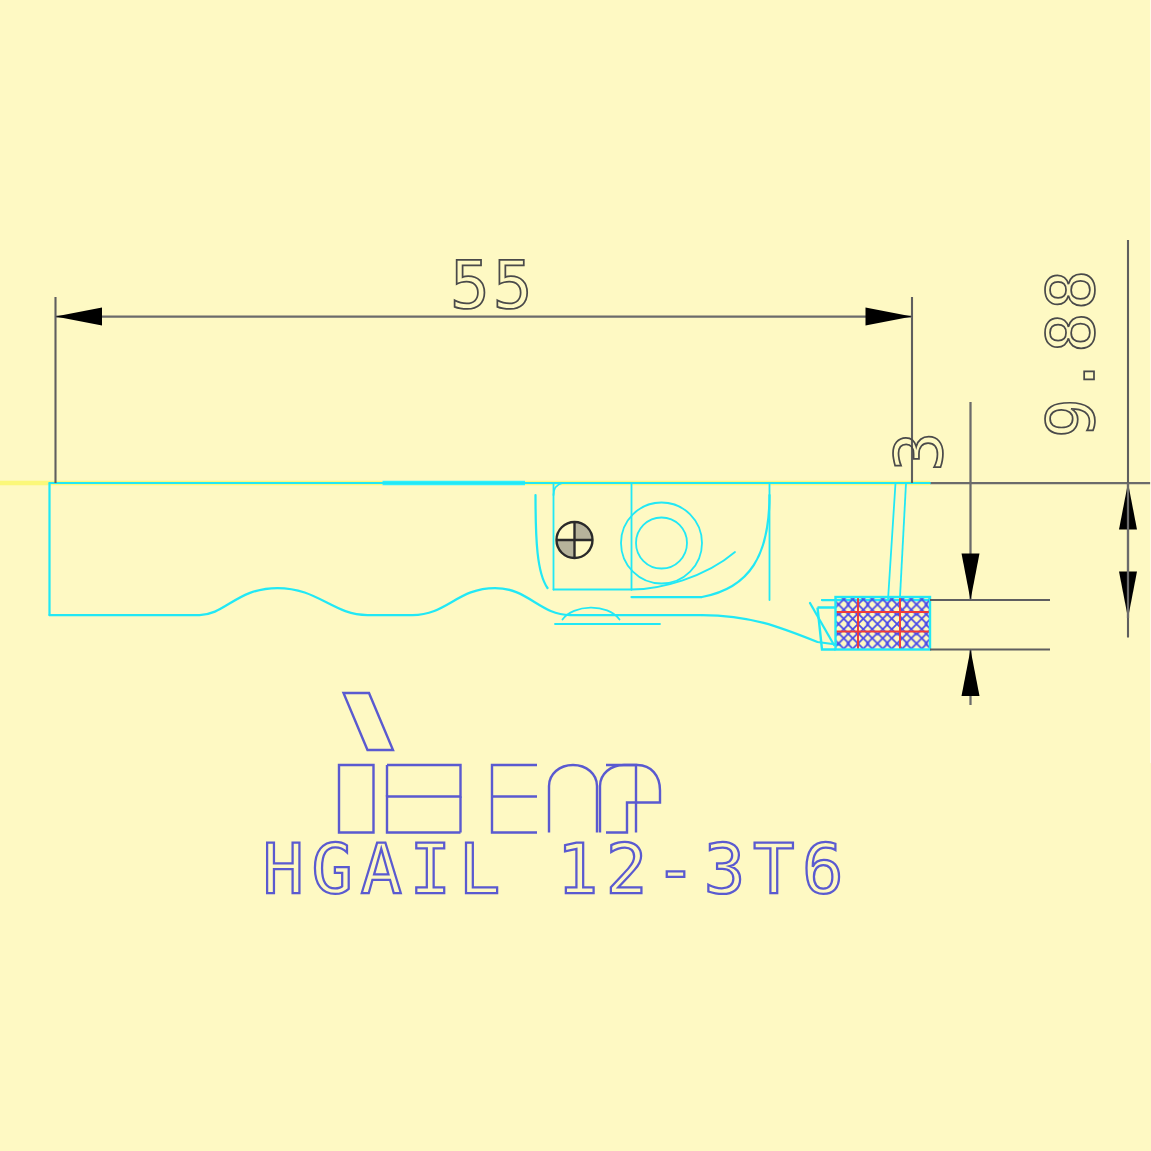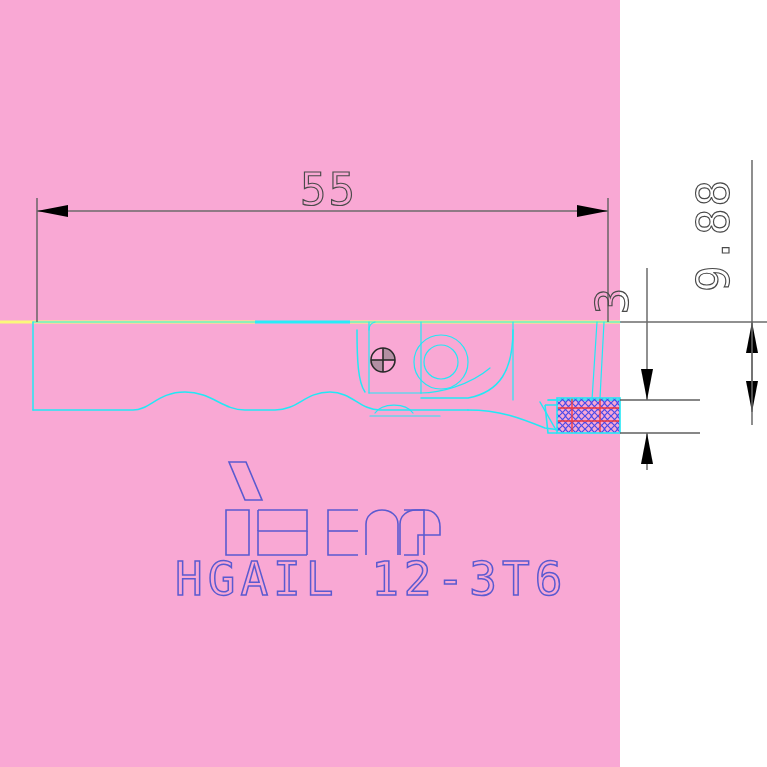--- a/index.html
+++ b/index.html
@@ -9,23 +9,23 @@
     background: #ffffff;
   }
   body {
     width: 767px;
     height: 767px;
     overflow: hidden;
     font-family: "Liberation Sans", sans-serif;
   }
   #drawing-root {
     position: relative;
-    width: 620px;
+    width: 767px;
     height: 767px;
-    background: #f9a8d4;
+    background: #fef9c3;
   }
   #cad-svg {
     position: absolute;
     left: 0;
     top: 0;
     width: 767px;
     height: 767px;
     display: block;
   }
   .dim-text {

